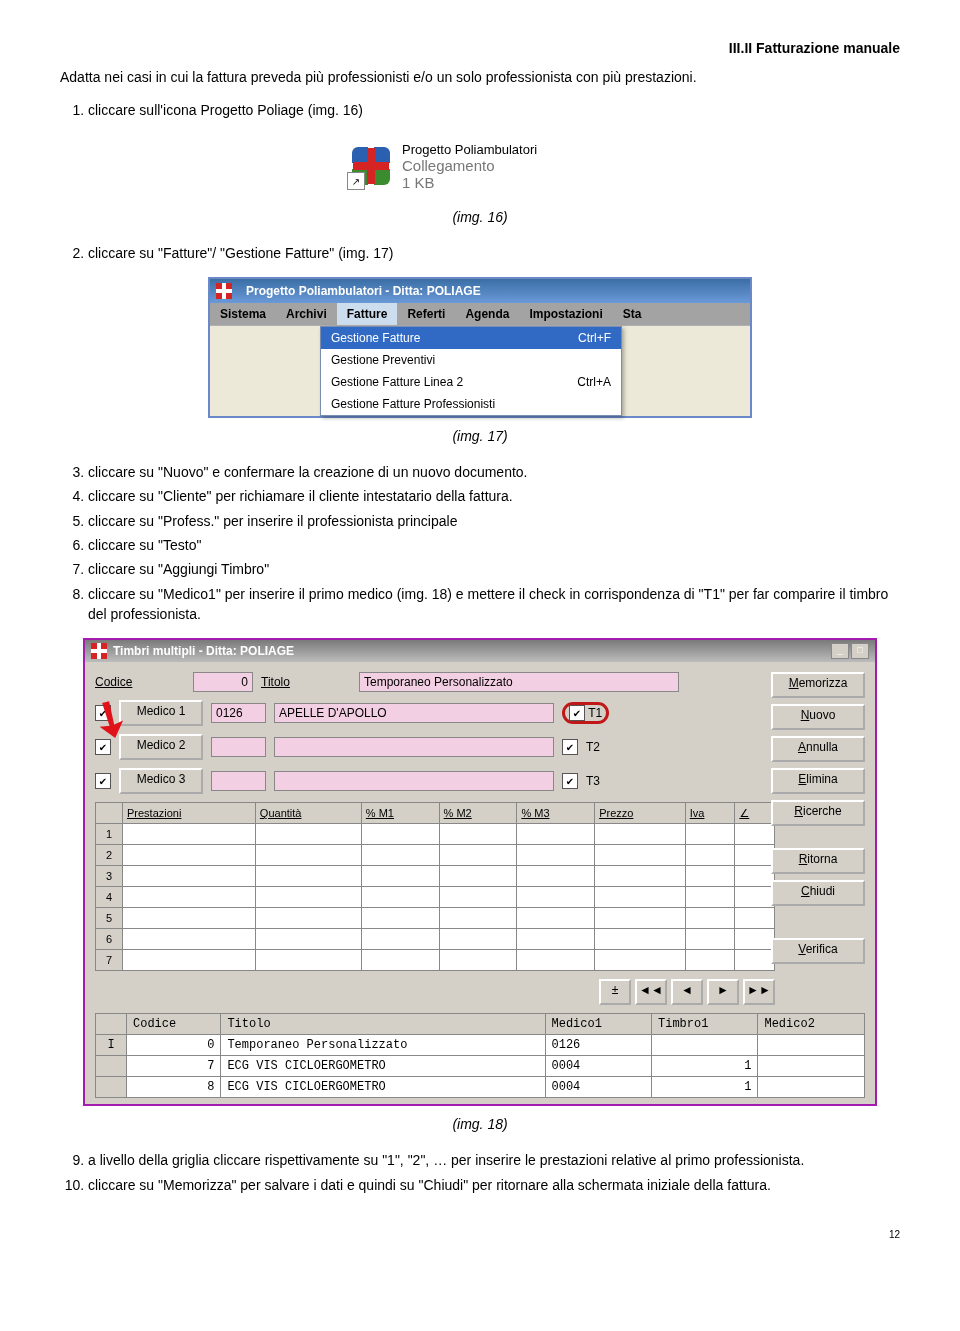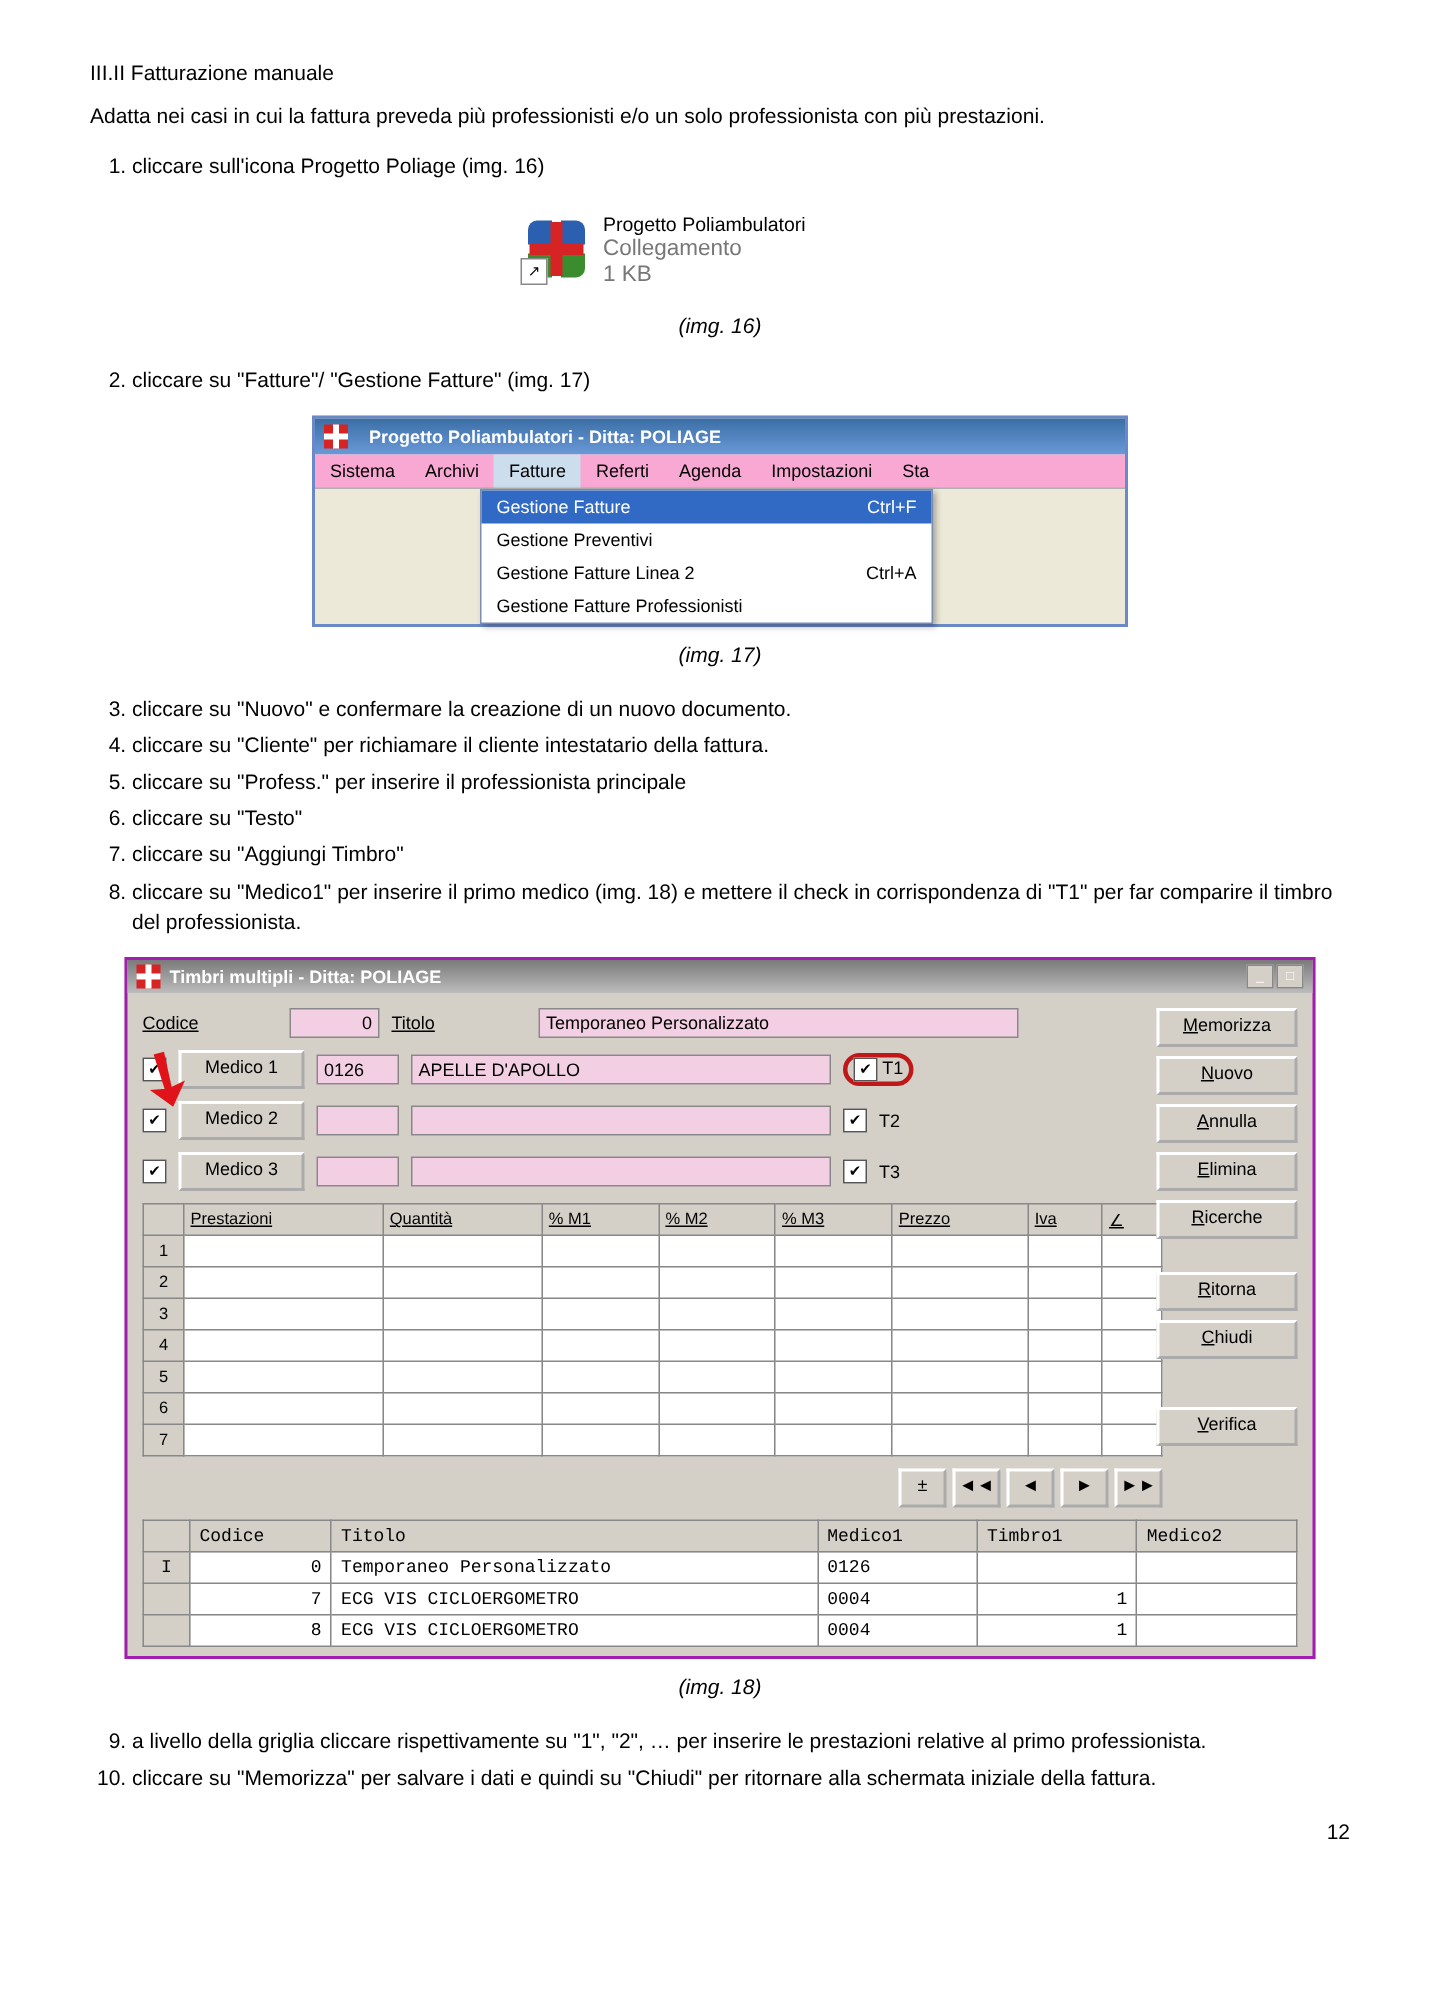--- a/index.html
+++ b/index.html
@@ -4,21 +4,21 @@
 <style>
   body {
     font-family: Arial, Helvetica, sans-serif;
     font-size: 14px;
     color: #000;
     background: #fff;
     margin: 0;
     padding: 40px 60px;
     width: 840px;
   }
-  .section-title { font-weight: normal; margin-bottom: 0; }
+  .section-title { font-weight: bold; margin-bottom: 0; text-align: right; }
   .para { margin: 12px 0; line-height: 1.4; }
   ol.steps { margin: 8px 0 14px 0; padding-left: 28px; }
   ol.steps li { margin: 4px 0; line-height: 1.45; }
   .caption { font-style: italic; text-align: center; margin: 8px 0 18px 0; }
   .center { display:flex; justify-content:center; }
   .figure { margin: 10px 0; }
 
   
   .shortcut-fig { display:flex; align-items:center; gap:10px; border:0; padding:4px 6px; width:260px; margin: 4px auto 4px auto;}
   .shortcut-icon { width:42px; height:42px; position:relative; }
@@ -31,21 +31,21 @@
   .shortcut-arrow { position:absolute; left:-3px; bottom:-3px; width:16px; height:16px; background:#fff; border:1px solid #888; font-size:10px; display:flex; align-items:center; justify-content:center;}
   .shortcut-text .t1 { font-size:13px; color:#000; }
   .shortcut-text .t2 { font-size:15px; color:#777; }
 
   
   .win97 { border:2px solid #6b89c9; background:#ece9d8; width:540px; font-family:Tahoma, Arial, sans-serif; font-size:12px; margin:0 auto;}
   .win97-title { background:linear-gradient(#3b6ea5,#6a99d8); color:#fff; font-weight:bold; padding:4px 6px; display:flex; align-items:center; gap:14px;}
   .win97-title-icon { width:16px; height:16px; background:#d62324; position:relative; }
   .win97-title-icon::before { content:""; position:absolute; left:0; top:6px; width:16px; height:4px; background:#fff;}
   .win97-title-icon::after { content:""; position:absolute; left:6px; top:0; width:4px; height:16px; background:#fff;}
-  .win97-menubar { display:flex; background:#f9a8d4; border-bottom:1px solid #b0b0b0;}
+  .win97-menubar { display:flex; background:#a3a3a3; border-bottom:1px solid #b0b0b0;font-weight:bold;}
   .win97-menubar .mi { padding:4px 10px; }
   .win97-menubar .mi.open { background:#cde; }
   .win97-dropdown { position:relative; margin-left:110px; width:300px; background:#fff; border:1px solid #7a8db0; box-shadow:2px 2px 4px rgba(0,0,0,.3); }
   .win97-dropdown .di { display:flex; justify-content:space-between; padding:4px 10px; }
   .win97-dropdown .di.sel { background:#316ac5; color:#fff; }
 
   
   .tm-win { border:2px solid #a21caf; background:#d4d0c8; font-family:"MS Sans Serif",Tahoma,Arial,sans-serif; font-size:12px; width:790px; margin:0 auto;}
   .tm-title { background:linear-gradient(#7a7a7a,#bcbcbc); color:#fff; padding:3px 6px; display:flex; justify-content:space-between; align-items:center;}
   .tm-title-left { display:flex; align-items:center; gap:6px; font-weight:bold;}
@@ -70,21 +70,21 @@
 
   .tm-nav { display:flex; gap:4px; margin-top:8px; justify-content:flex-end; width:680px;}
   .tm-nav .nb { width:28px; height:22px; background:#d4d0c8; border:2px outset #fff; text-align:center; line-height:18px;}
 
   .tm-bottom { margin-top:8px;}
   .tm-bottom table { border-collapse:collapse; width:770px;}
   .tm-bottom th, .tm-bottom td { border:1px solid #888; background:#fff; height:20px; font-size:12px; font-family:"Courier New",monospace; padding:0 6px; text-align:left;}
   .tm-bottom th { background:#d4d0c8; font-weight:normal;}
   .tm-bottom td.mark { background:#d4d0c8; width:18px; text-align:center;}
 
-  .page-num { text-align:right; margin-top:18px; font-size:14px;}
+  .page-num { text-align:right; margin-top:34px; font-size:10px;}
 </style>
 </head>
 <body>
 
 <div class="section-title">III.II Fatturazione manuale</div>
 <div class="para">Adatta nei casi in cui la fattura preveda più professionisti e/o un solo professionista con più prestazioni.</div>
 
 <ol class="steps" start="1">
   <li>cliccare sull'icona Progetto Poliage (img. 16)</li>
 </ol>

